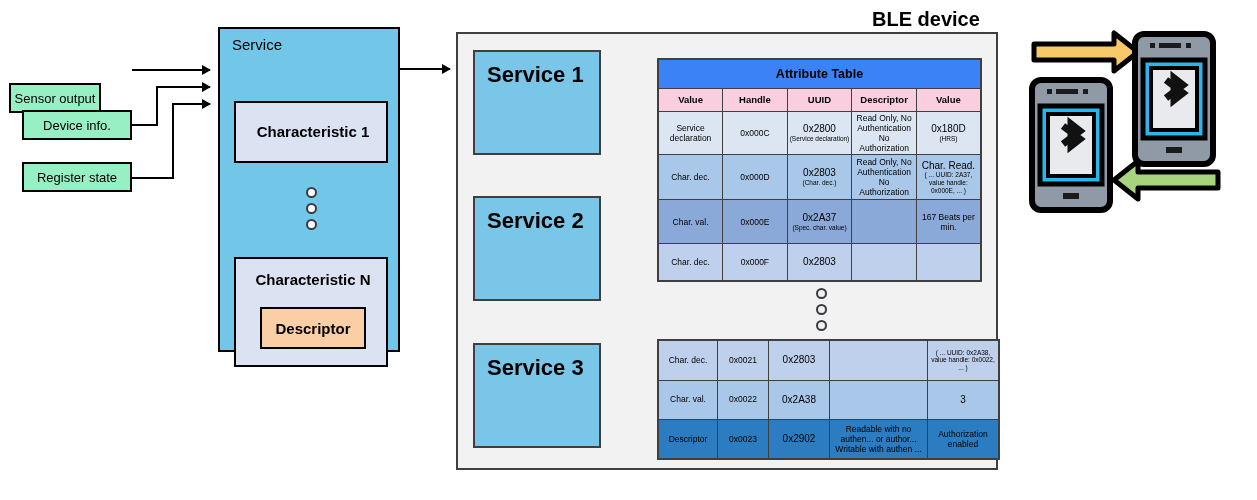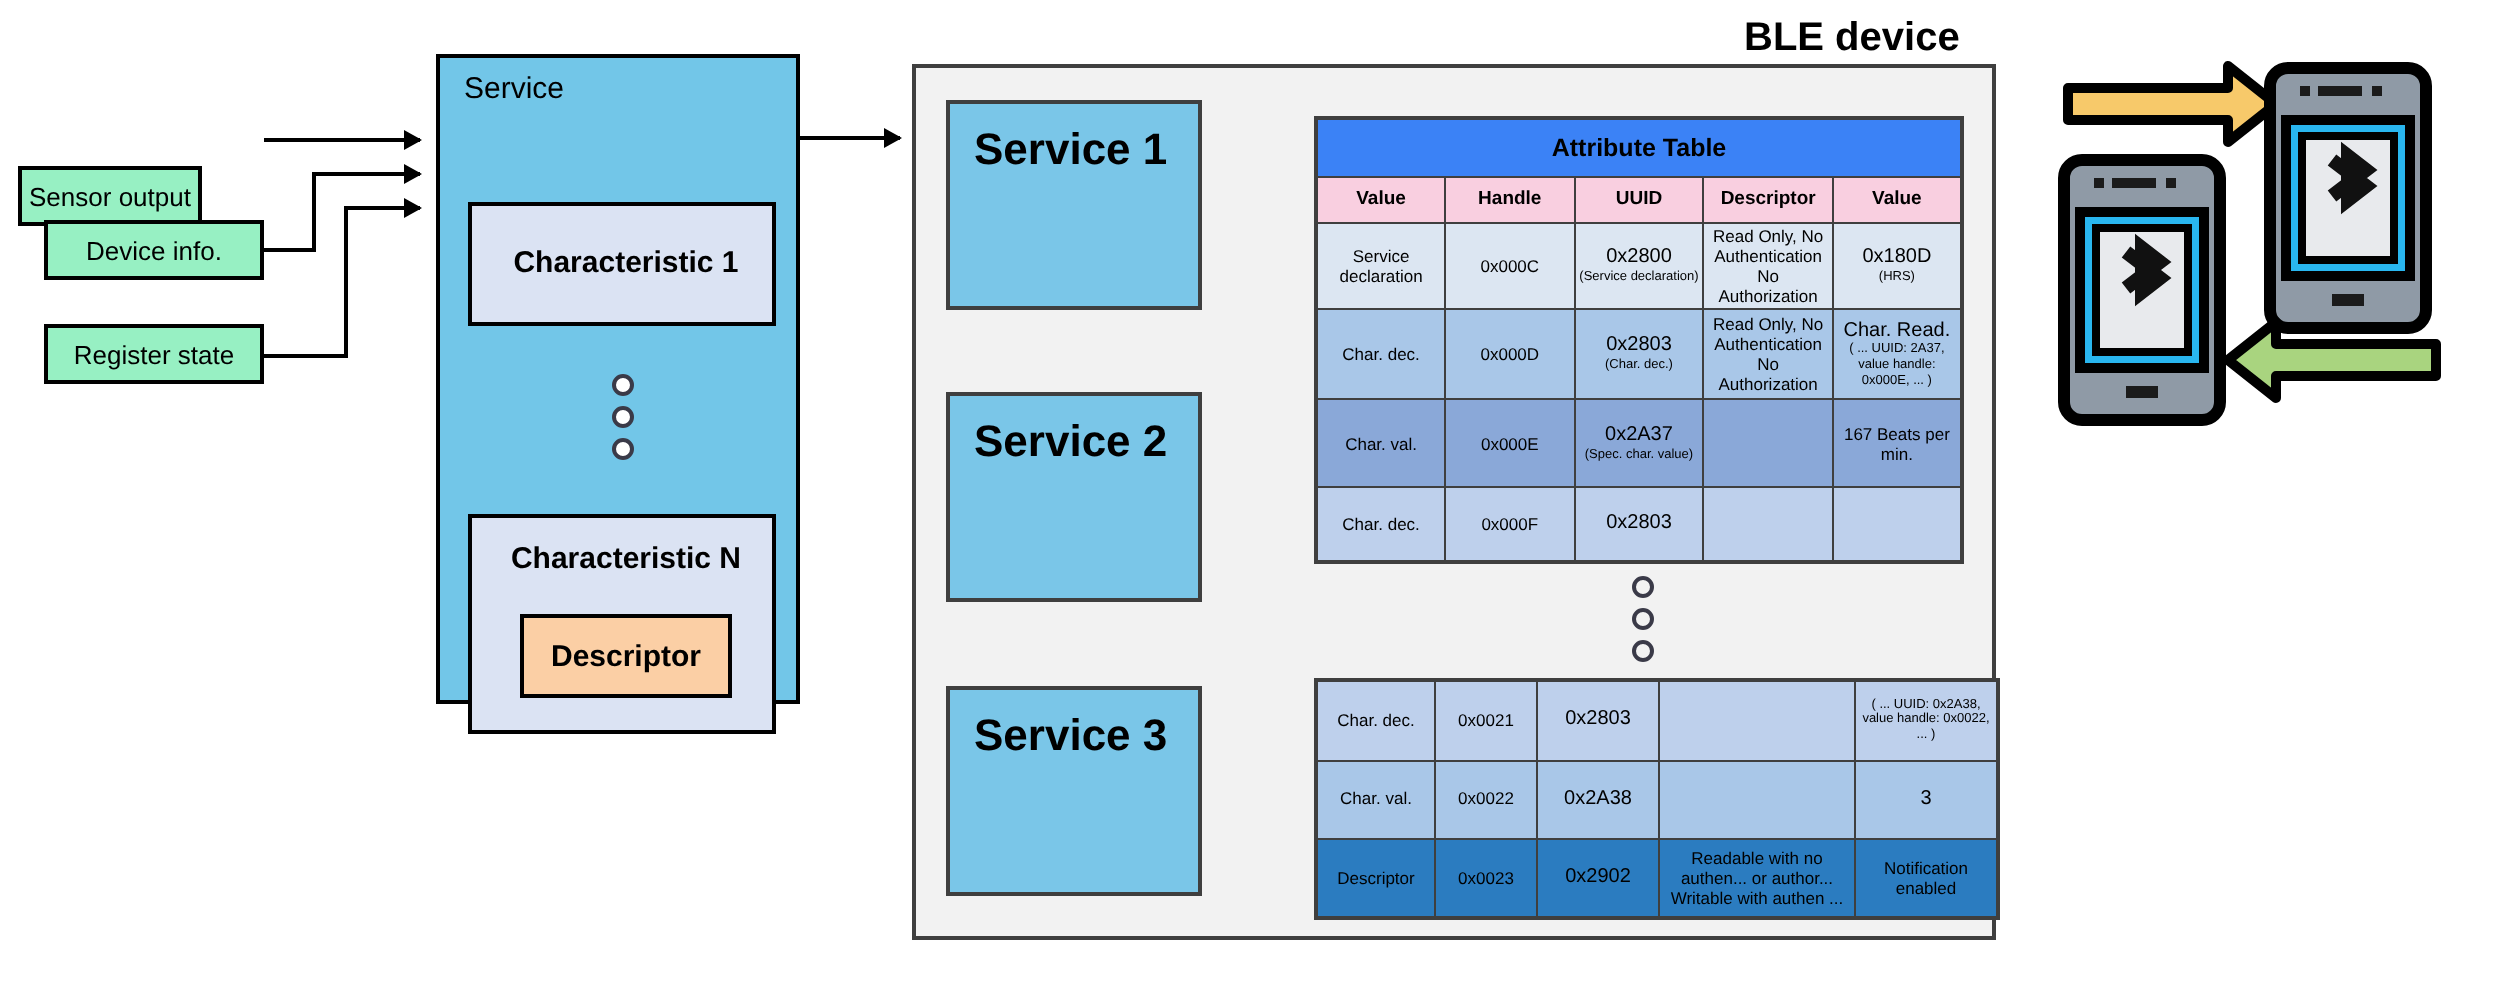--- a/index.html
+++ b/index.html
@@ -210,21 +210,21 @@
       <span class="big">3</span>
     </td>
   </tr>
   <tr class="r-dark" style="height:40px;">
     <td>Descriptor</td>
     <td>0x0023</td>
     <td>
       <span class="big">0x2902</span>
     </td>
     <td>Readable with no authen... or author... Writable with authen ...</td>
-    <td>Notification enabled</td>
+    <td>Authorization enabled</td>
   </tr>
 </tbody>
   </table>
 
 <svg class="abs" style="left:1022px;top:30px;" width="230" height="220" viewBox="0 0 230 220">
 
   <g>
     <path d="M12 14 L12 30 L92 30 L92 41 L116 22 L92 3 L92 14 Z" fill="#f7c96a" stroke="#000" stroke-width="5" stroke-linejoin="round"></path>
   </g>
 

